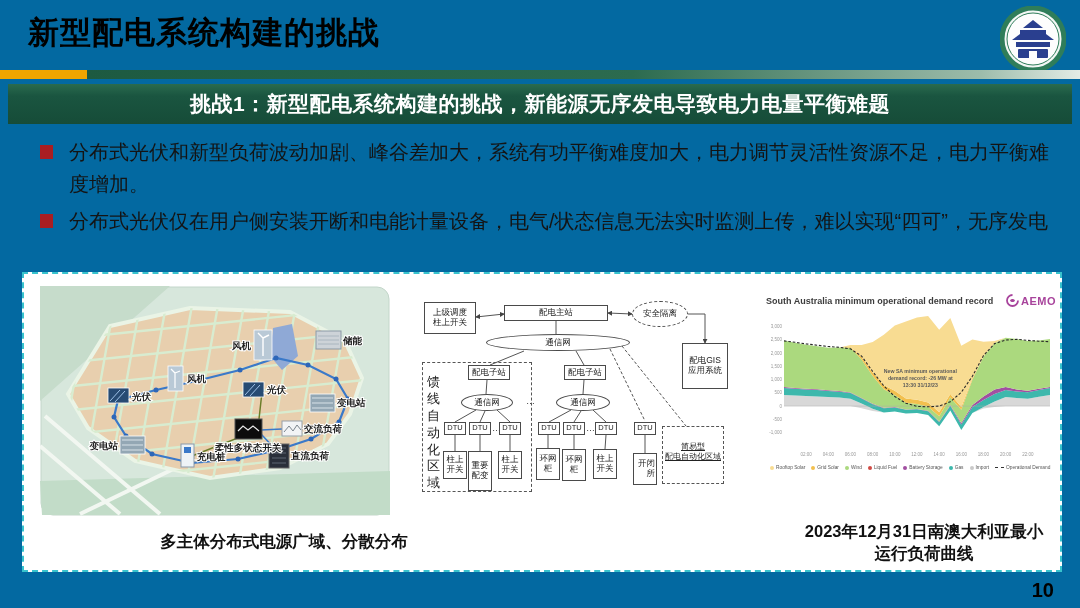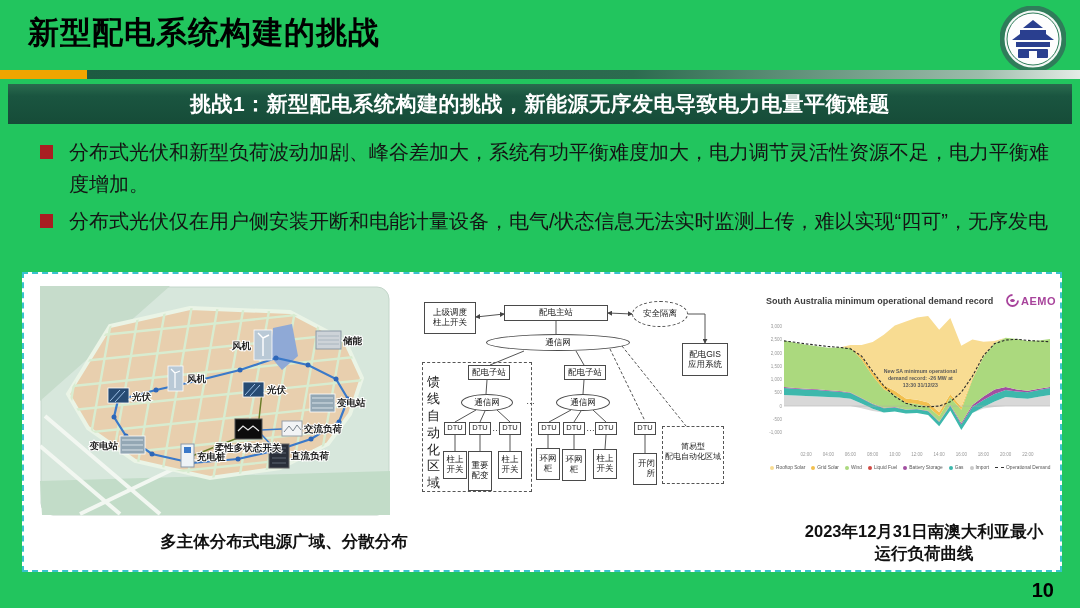--- a/index.html
+++ b/index.html
@@ -1,16 +1,16 @@
 <!DOCTYPE html>
 <html><head>
 <meta charset="utf-8">
 <style>
   html,body{margin:0;padding:0;background:#888;}
-  .slide{position:relative;width:1080px;height:608px;background:#22c55e;overflow:hidden;
+  .slide{position:relative;width:1080px;height:608px;background:#0369a1;overflow:hidden;
          font-family:"Liberation Sans","DejaVu Sans",sans-serif;color:#111;}
   
   .title-row{position:absolute;left:28px;top:12px;right:80px;}
   .title-row h1{margin:0;font-size:31px;font-weight:900;color:#000;letter-spacing:1px;}
   .uni-logo{position:absolute;right:14px;top:6px;width:66px;height:66px;}
   
   .divider{position:absolute;left:0;top:70px;width:1080px;height:9px;}
   .divider .y{position:absolute;left:0;top:0;width:87px;height:9px;background:#f0a500;}
   .divider .g{position:absolute;left:87px;top:0;right:0;height:9px;
       background:linear-gradient(90deg,#1d5a41 0%,#2c6b4f 55%,#9dbcab 90%,#e4ece6 100%);}
@@ -242,21 +242,21 @@
       <div class="dbox" style="left:10px;top:12px;width:52px;height:32px;">
         <span>上级调度</span>
         <span>柱上开关</span>
       </div>
       <div class="dbox" style="left:90px;top:15px;width:104px;height:16px;">
         <span>配电主站</span>
       </div>
       <div class="dbox ell dash" style="left:218px;top:11px;width:56px;height:26px;">
         <span>安全隔离</span>
       </div>
-      <div class="dbox" style="left:268px;top:53px;width:46px;height:33px;">
+      <div class="dbox" style="left:268px;top:53px;width:46px;height:46px;">
         <span>配电GIS</span>
         <span>应用系统</span>
       </div>
       <div class="dbox ell" style="left:72px;top:44px;width:144px;height:17px;">
         <span>通信网</span>
       </div>
       <div class="dbox" style="left:54px;top:75px;width:42px;height:15px;">
         <span>配电子站</span>
       </div>
       <div class="dbox" style="left:150px;top:75px;width:42px;height:15px;">
@@ -310,21 +310,21 @@
           <span>环网柜</span>
         </div>
       <div class="dbox brk" style="left:179px;top:159px;width:24px;height:30px;">
           <span>柱上开关</span>
         </div>
       <div class="dbox brk" style="left:219px;top:163px;width:24px;height:32px;text-align:right;">
           <span>开闭所</span>
         </div>
 
       <div class="zone" style="left:248px;top:136px;width:62px;height:58px;"></div>
-      <div style="position:absolute;left:248px;top:152px;width:62px;text-align:center;font-size:8px;line-height:1.3;color:#222;">
+      <div style="position:absolute;left:248px;top:152px;width:62px;text-align:center;font-size:8px;line-height:1.3;color:#222;text-decoration:underline;">
         <span>简易型</span><br>
         <span>配电自动化区域</span>
       </div>
     </div>
 
     <div class="panel chartp">
       <div class="chart-head">
         <span class="chart-title">South Australia minimum operational demand record</span>
         <span class="aemo">
           <svg width="13" height="13" viewBox="0 0 13 13">

